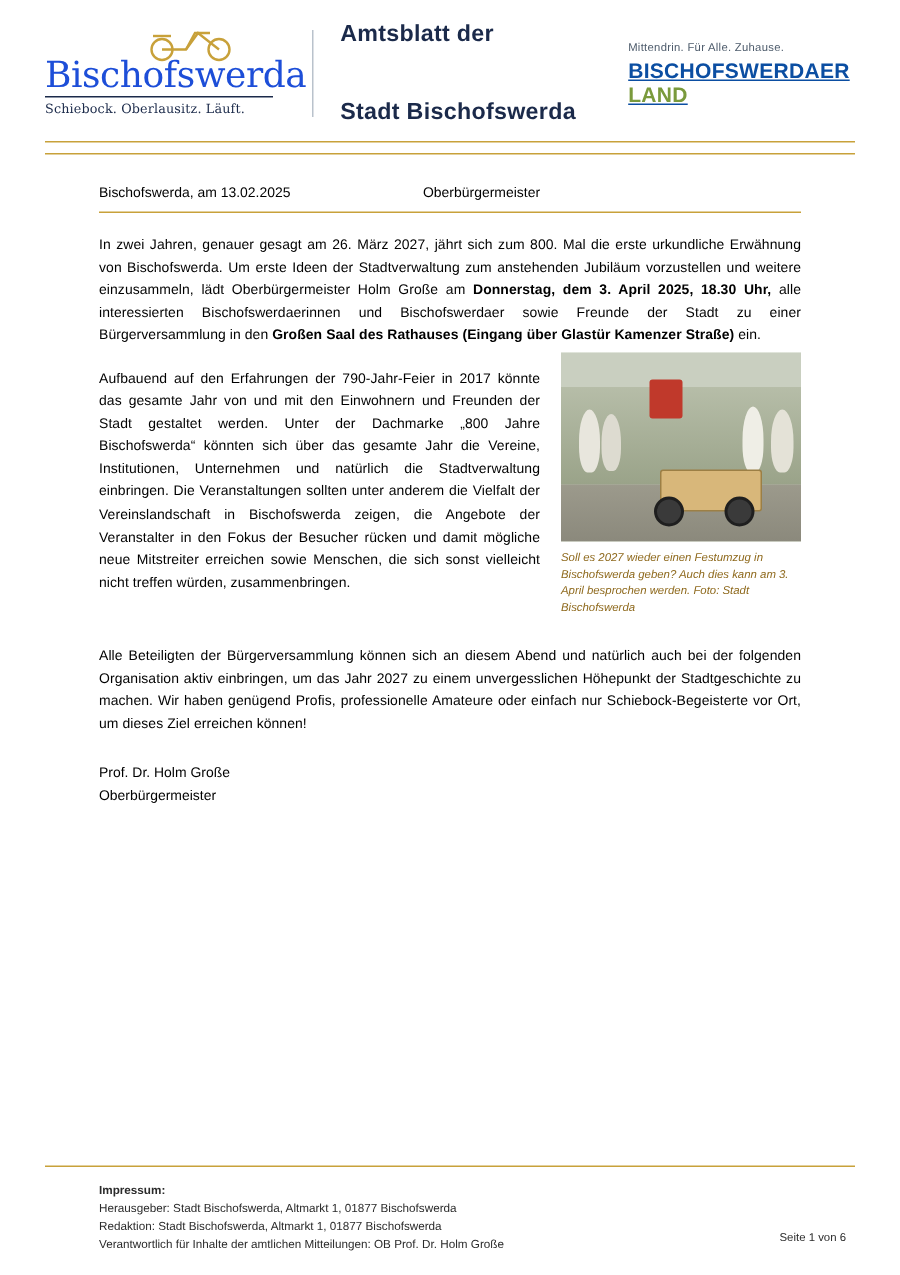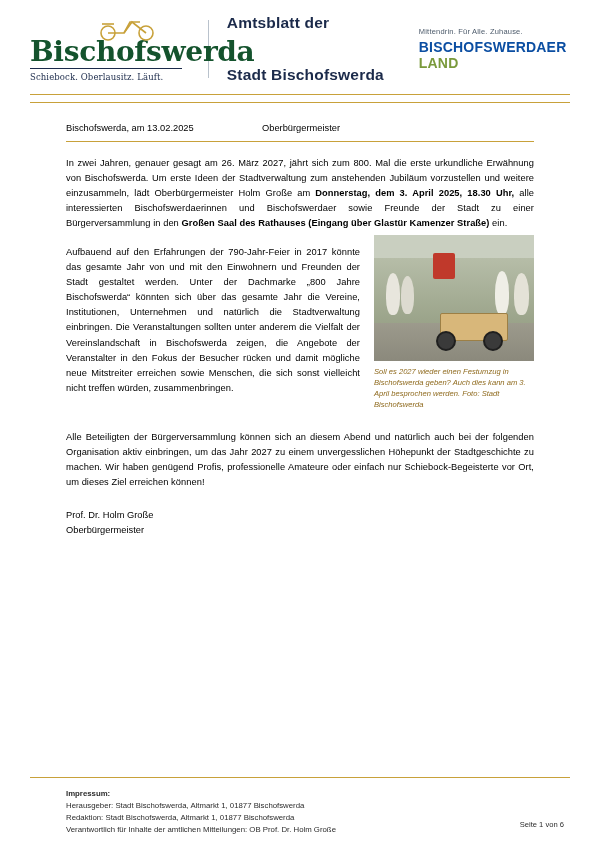--- a/index.html
+++ b/index.html
@@ -31,24 +31,24 @@
     height: 62px;
     box-sizing: content-box;
   }
   .logo-block {
     width: 170px;
     position: relative;
     flex: 0 0 170px;
   }
   .logo-word {
     font-family: "DejaVu Serif", serif;
-    font-size: 28px;
-    font-weight: bold;
+    font-size: 24px;
+    font-weight: normal;
     letter-spacing: -0.3px;
-    color: #14532d;
+    color: #1d4ed8;
     line-height: 1;
     margin-top: 20px;
   }
   .logo-sub {
     font-family: "DejaVu Serif", serif;
     font-size: 8.5px;
     color: #1b2a4a;
     margin-top: 3px;
     letter-spacing: 0.1px;
   }
@@ -98,20 +98,21 @@
     font-size: 7.5px;
     color: #4d5b6b;
     letter-spacing: 0.2px;
     margin-bottom: 3px;
   }
   .brand-name {
     font-size: 14px;
     font-weight: bold;
     color: #0b4ea2;
     letter-spacing: 0.2px;
+    text-decoration: underline;
   }
   .brand-name .land {
     color: #7a9a3c;
   }
 
   .header-rule {
     border-top: 1.4px solid #c8a13a;
     margin: 6px 30px 0 30px;
   }
 
@@ -136,21 +137,21 @@
     font-size: 10.4px;
     font-weight: bold;
     letter-spacing: 0.05px;
     line-height: 1.4;
   }
   .meta-row {
     display: flex;
     margin-top: 12px;
     font-size: 9.3px;
   }
-  .meta-left { width: 196px; }
+  .meta-left { width: 216px; }
   .meta-right { flex: 1; }
 
   .meta-rule {
     border-top: 0.9px solid #c8a13a;
     margin-top: 8px;
   }
 
   .para {
     font-size: 9.3px;
     line-height: 1.62;

